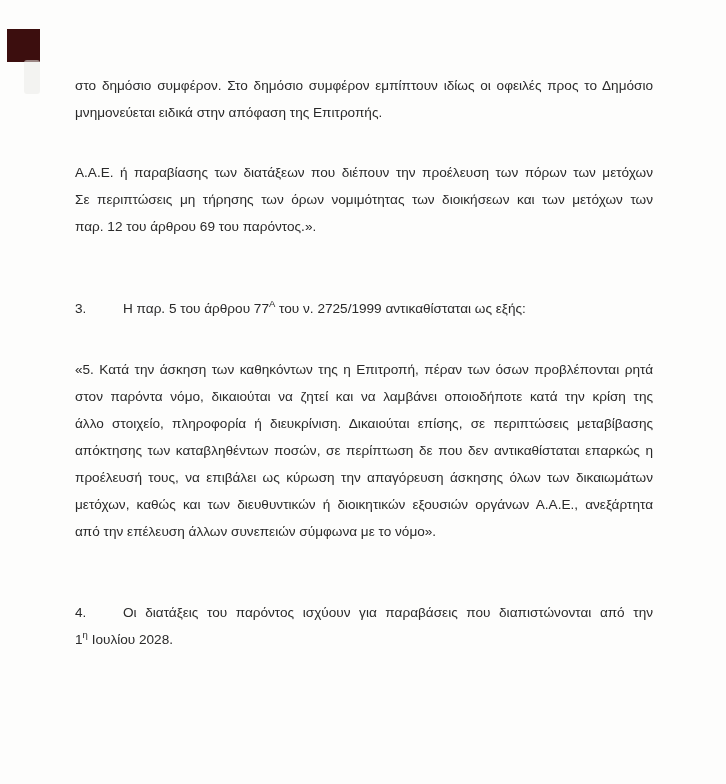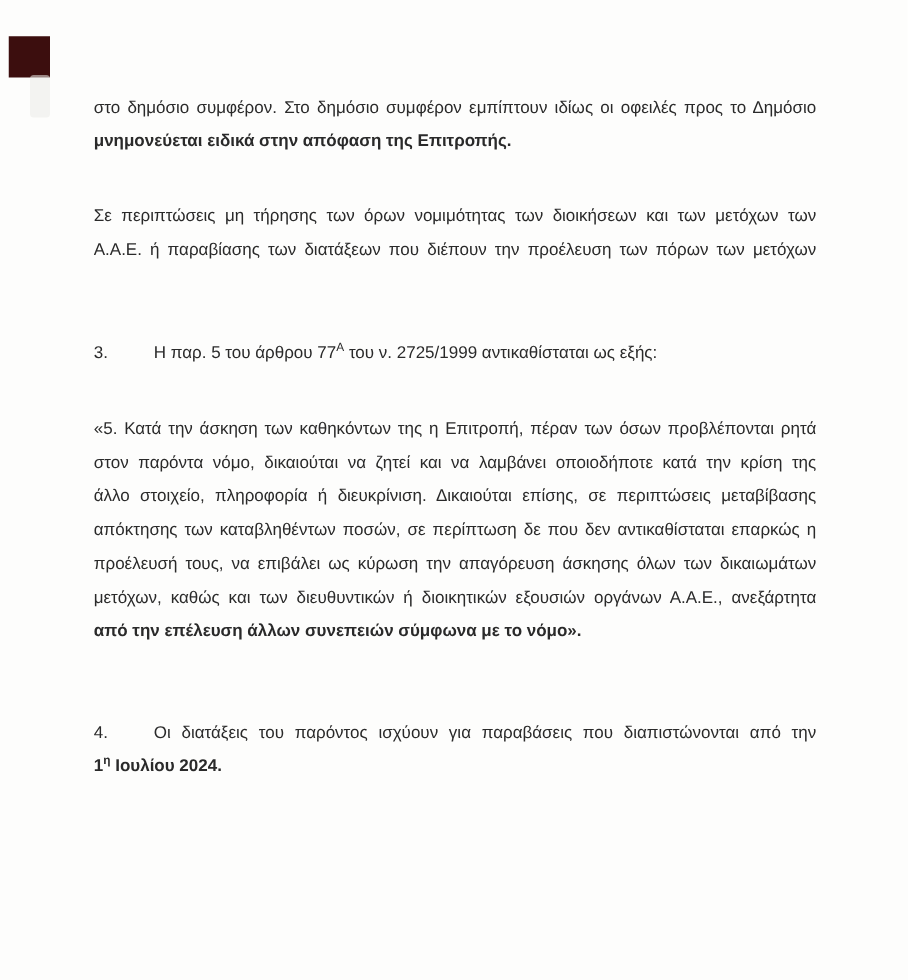--- a/index.html
+++ b/index.html
@@ -38,21 +38,20 @@
     height: 27px;
     line-height: 27px;
     text-align: justify;
     text-align-last: justify;
     white-space: normal;
     overflow: hidden;
   }
   .line.last {
     text-align: right;
     text-align-last: left;
-    font-weight: bold;
   }
   .numline {
     display: flex;
     height: 27px;
     line-height: 27px;
   }
   .num {
     flex: 0 0 48px;
     width: 48px;
   }
@@ -80,22 +79,23 @@
   <div class="smudge" style="background: rgb(235, 235, 232);"></div>
 
   <div class="textblock">
 
     <div class="para">
       <div class="line">στο δημόσιο συμφέρον. Στο δημόσιο συμφέρον εμπίπτουν ιδίως οι οφειλές προς το Δημόσιο</div>
       <div class="line last">μνημονεύεται ειδικά στην απόφαση της Επιτροπής.</div>
     </div>
 
     <div class="para mt-para2">
+      <div class="line">Α.Α.Ε. ή παραβίασης των διατάξεων που διέπουν την προέλευση των πόρων των μετόχων</div>
       <div class="line">Σε περιπτώσεις μη τήρησης των όρων νομιμότητας των διοικήσεων και των μετόχων των</div>
-      <div class="line">Α.Α.Ε. ή παραβίασης των διατάξεων που διέπουν την προέλευση των πόρων των μετόχων</div>
+      <div class="line last">παρ. 12 του άρθρου 69 του παρόντος.».</div>
     </div>
 
     <div class="numline mt-item3">
       <span class="num">3.</span>
       <span class="numtext"><span>Η παρ. 5 του άρθρου 77</span><span class="sup">Α</span><span> του ν. 2725/1999 αντικαθίσταται ως εξής:</span></span>
     </div>
 
     <div class="para mt-para5">
       <div class="line">«5. Κατά την άσκηση των καθηκόντων της η Επιτροπή, πέραν των όσων προβλέπονται ρητά</div>
       <div class="line">στον παρόντα νόμο, δικαιούται να ζητεί και να λαμβάνει οποιοδήποτε κατά την κρίση της</div>
@@ -103,16 +103,16 @@
       <div class="line">απόκτησης των καταβληθέντων ποσών, σε περίπτωση δε που δεν αντικαθίσταται επαρκώς η</div>
       <div class="line">προέλευσή τους, να επιβάλει ως κύρωση την απαγόρευση άσκησης όλων των δικαιωμάτων</div>
       <div class="line">μετόχων, καθώς και των διευθυντικών ή διοικητικών εξουσιών οργάνων Α.Α.Ε., ανεξάρτητα</div>
       <div class="line last">από την επέλευση άλλων συνεπειών σύμφωνα με το νόμο».</div>
     </div>
 
     <div class="numline mt-item4">
       <span class="num">4.</span>
       <span class="numtext just">Οι διατάξεις του παρόντος ισχύουν για παραβάσεις που διαπιστώνονται από την</span>
     </div>
-    <div class="line last"><span>1</span><span class="sup">η</span><span> Ιουλίου 2024.</span></div>
+    <div class="line last"><span>1</span><span class="sup">η</span><span> Ιουλίου 2028.</span></div>
 
   </div>
 </div>
 
 </body></html>

